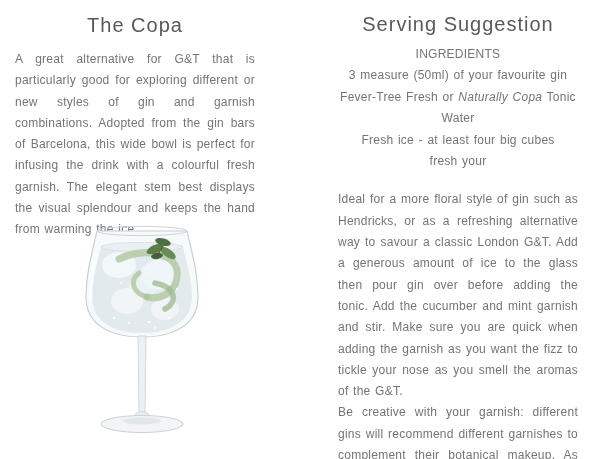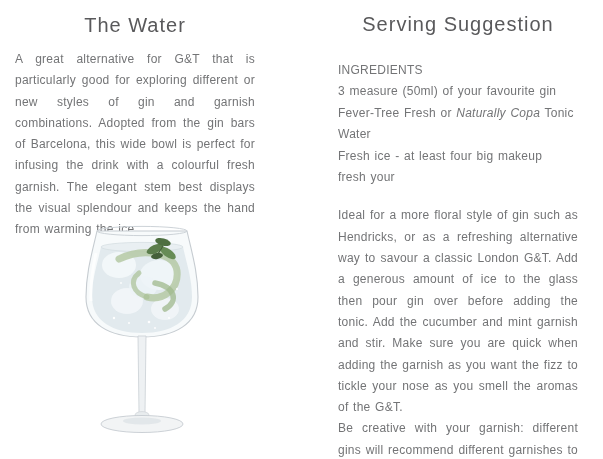--- a/index.html
+++ b/index.html
@@ -51,40 +51,41 @@
     position: absolute;
     left: 59px;
     top: 223px;
     width: 172px;
     height: 215px;
   }
   .glass-wrap svg { display: block; width: 100%; height: 100%; }
 
   .ingredients {
     width: 240px;
-    margin: 24px 0 0 37px;
+    margin: 8px 0 0 37px;
+    text-align: center;
   }
   .ing-heading, .ing-line { line-height: 21.4px; }
 
   .right-paragraph {
     width: 240px;
     margin: 17px 0 0 37px;
     text-align: justify;
   }
   .right-paragraph.second { margin-top: 0; }
 
   em.ital { font-style: italic; }
 </style>
 </head>
 <body>
 
 <div class="page">
 
   <div class="col left">
-    <h1 class="page-title">The Water</h1>
+    <h1 class="page-title">The Copa</h1>
 
     <p class="body-text copa-paragraph">A great alternative for G&amp;T that is particularly good for exploring different or new styles of gin and garnish combinations.  Adopted from the gin bars of Barcelona, this wide bowl is perfect for infusing the drink with a colourful fresh garnish.  The elegant stem best displays the visual splendour and keeps the hand from warming the ice</p>
 
     <div class="glass-wrap">
       <svg viewBox="0 0 172 215" xmlns="http://www.w3.org/2000/svg">
 
         <path d="M 38 8 C 33 30, 27 50, 27 74 C 27 101, 50 114, 83 114
                  C 116 114, 139 101, 139 74 C 139 50, 133 30, 128 8 Z" fill="#f7fafb" stroke="#c6ccd1" stroke-width="1.1"></path>
 
         <path d="M 42 24 C 38 42, 33 56, 33 74 C 33 98, 54 110, 83 110
@@ -131,21 +132,21 @@
     </div>
   </div>
 
   <div class="col right">
     <h1 class="page-title">Serving Suggestion</h1>
 
     <div class="ingredients body-text">
       <div class="ing-heading">INGREDIENTS</div>
       <div class="ing-line">3 measure (50ml) of your favourite gin</div>
       <div class="ing-line"><span>Fever-Tree Fresh or </span><em class="ital">Naturally Copa</em><span> Tonic Water</span></div>
-      <div class="ing-line">Fresh ice - at least four big makeup</div>
+      <div class="ing-line">Fresh ice - at least four big cubes</div>
       <div class="ing-line">fresh your</div>
     </div>
 
     <p class="body-text right-paragraph">Ideal for a more floral style of gin such as Hendricks, or as a refreshing alternative way to savour a classic London G&amp;T. Add a generous amount of ice to the glass then pour gin over before adding the tonic. Add the cucumber and mint garnish and stir. Make sure you are quick when adding the garnish as you want the fizz to tickle your nose as you smell the aromas of the G&amp;T.</p>
 
     <p class="body-text right-paragraph second">Be creative with your garnish: different gins will recommend different garnishes to complement their botanical makeup.  As the Spanish say when raising a toast - " Salud!"</p>
   </div>
 
 </div>
 

